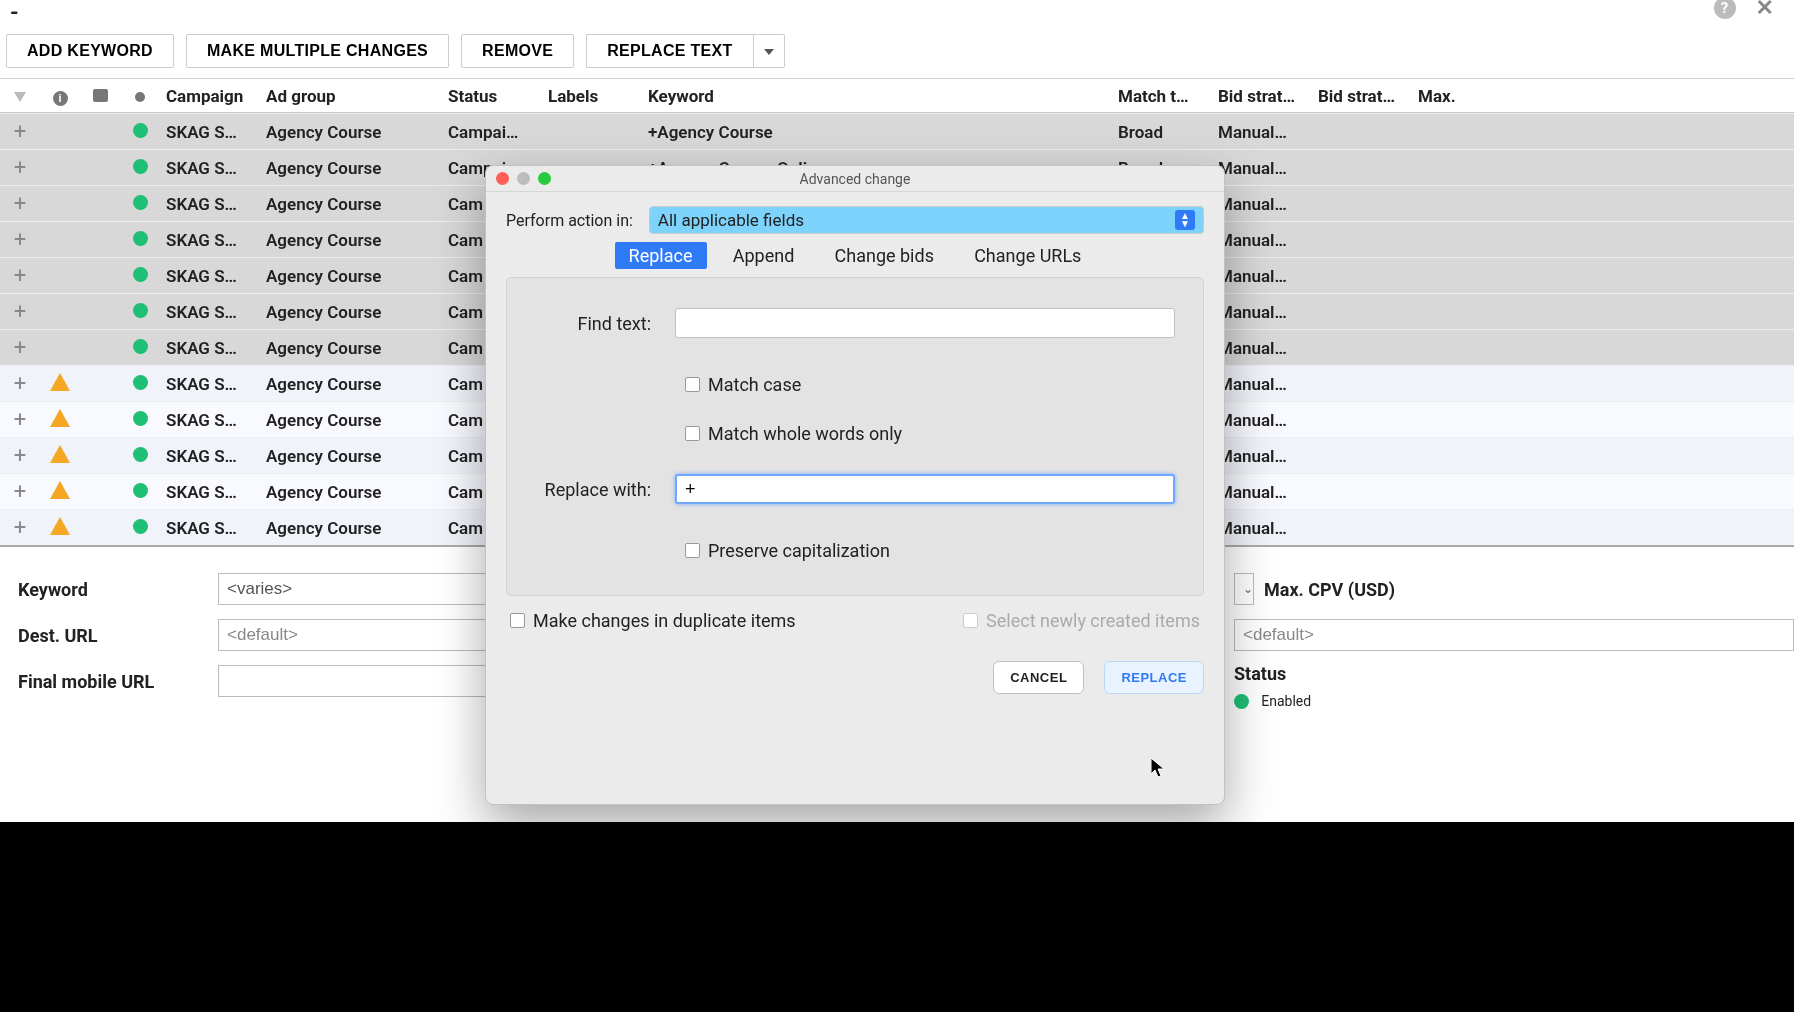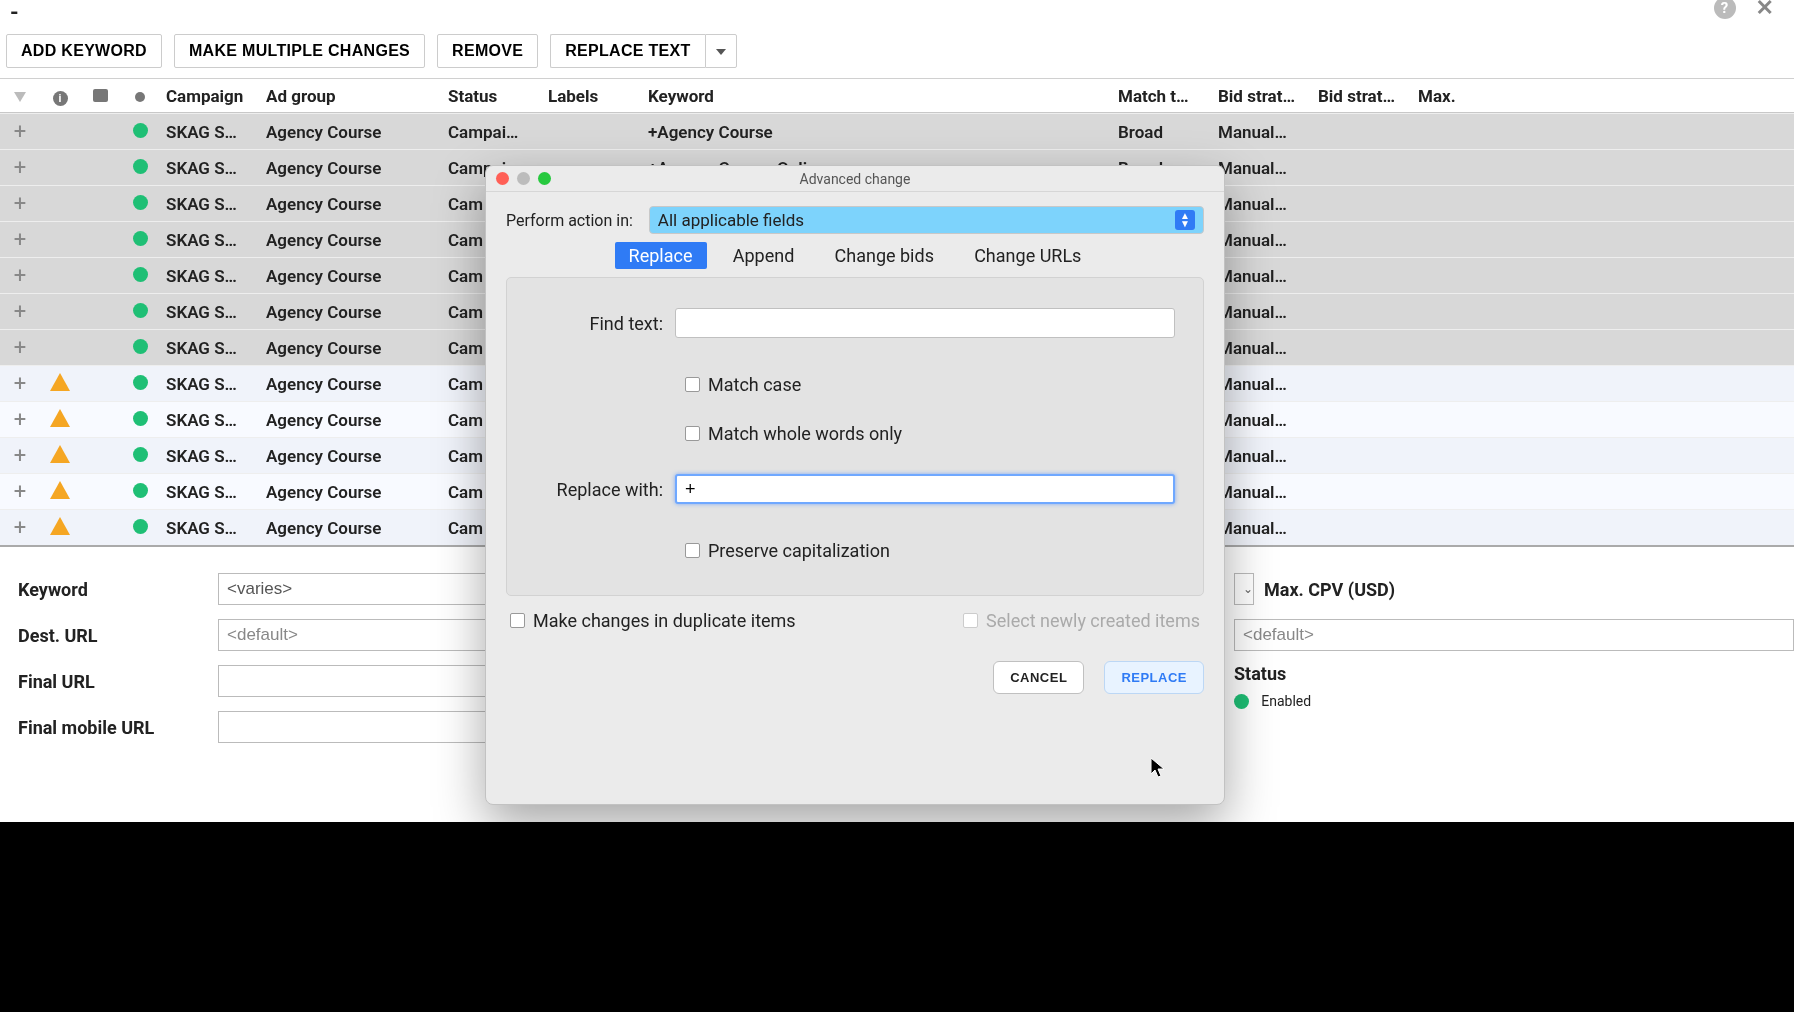--- a/index.html
+++ b/index.html
@@ -38,21 +38,21 @@
 
   
   .toolbar {
     padding: 10px 6px;
     display: flex;
     gap: 12px;
     border-bottom: 1px solid #d0d0d0;
     background: #fff;
   }
   .toolbar .btn {
-    padding: 7px 14px;
+    padding: 7px 20px;
     border: 1px solid #ccc;
     background: #fff;
     font-size: 16px;
     font-weight: 600;
     letter-spacing: 0.3px;
     cursor: pointer;
     border-radius: 2px;
   }
   .toolbar .btn-group { display: flex; }
   .toolbar .btn-group .btn:first-child { border-right: none; border-radius: 2px 0 0 2px;}
@@ -198,21 +198,21 @@
   .modal .tabs .tab {
     display:inline-block;padding:3px 14px;font-size:18px;margin:0 4px;
     cursor:pointer;border-radius:2px;
   }
   .modal .tabs .tab.active { background:#2f7bf5;color:#fff;}
   .modal .pane {
     background:#e3e3e3;border:1px solid #d2d2d2;border-radius:5px;
     padding: 30px 28px 30px 28px; margin-top:4px;margin-bottom:14px;
   }
   .modal .frow { display:flex;align-items:center;margin-bottom:36px;}
-  .modal .frow .flabel { width:140px;text-align:right;padding-right:12px;font-size:18px;}
+  .modal .frow .flabel { width:140px;text-align:right;padding-right:24px;font-size:18px;}
   .modal .frow input[type=text]{
     flex:1;height:30px;border:1px solid #c0c0c0;border-radius:3px;padding:2px 8px;font-size:18px;
   }
   .modal .frow input.focused{
     border:2px solid #6fa8ff;outline:none;box-shadow:0 0 4px rgba(60,130,255,0.6);
   }
   .modal .frow .chk { display:flex;align-items:center;gap:8px;margin-left:150px;font-size:18px;}
   .chkbox{width:15px;height:15px;border:1px solid #999;background:#fff;border-radius:2px;}
   .modal .bot-opts{display:flex;justify-content:space-between;padding:0 4px 16px 4px;font-size:18px;}
   .modal .bot-opts .opt{display:flex;align-items:center;gap:8px;color:#666;}
@@ -458,24 +458,20 @@
   <div class="col-left">
     <div class="form-row">
       <div class="form-label">Keyword</div>
       <input class="form-input" value="&lt;varies&gt;" style="">
     </div>
     <div class="form-row">
       <div class="form-label">Dest. URL</div>
       <input class="form-input placeholder" value="&lt;default&gt;" style="">
     </div>
     <div class="form-row">
-      <div class="form-label">Final URL</div>
-      <input class="form-input" value="" style="">
-    </div>
-    <div class="form-row">
       <div class="form-label">Final mobile URL</div>
       <input class="form-input" value="" style="">
     </div>
   </div>
 
   <div class="col-right editor-right">
     <div class="form-row" style="gap:10px;">
       <div class="sellike" style="width:20px;">
           <span class="chev">⌄</span>
         </div>

